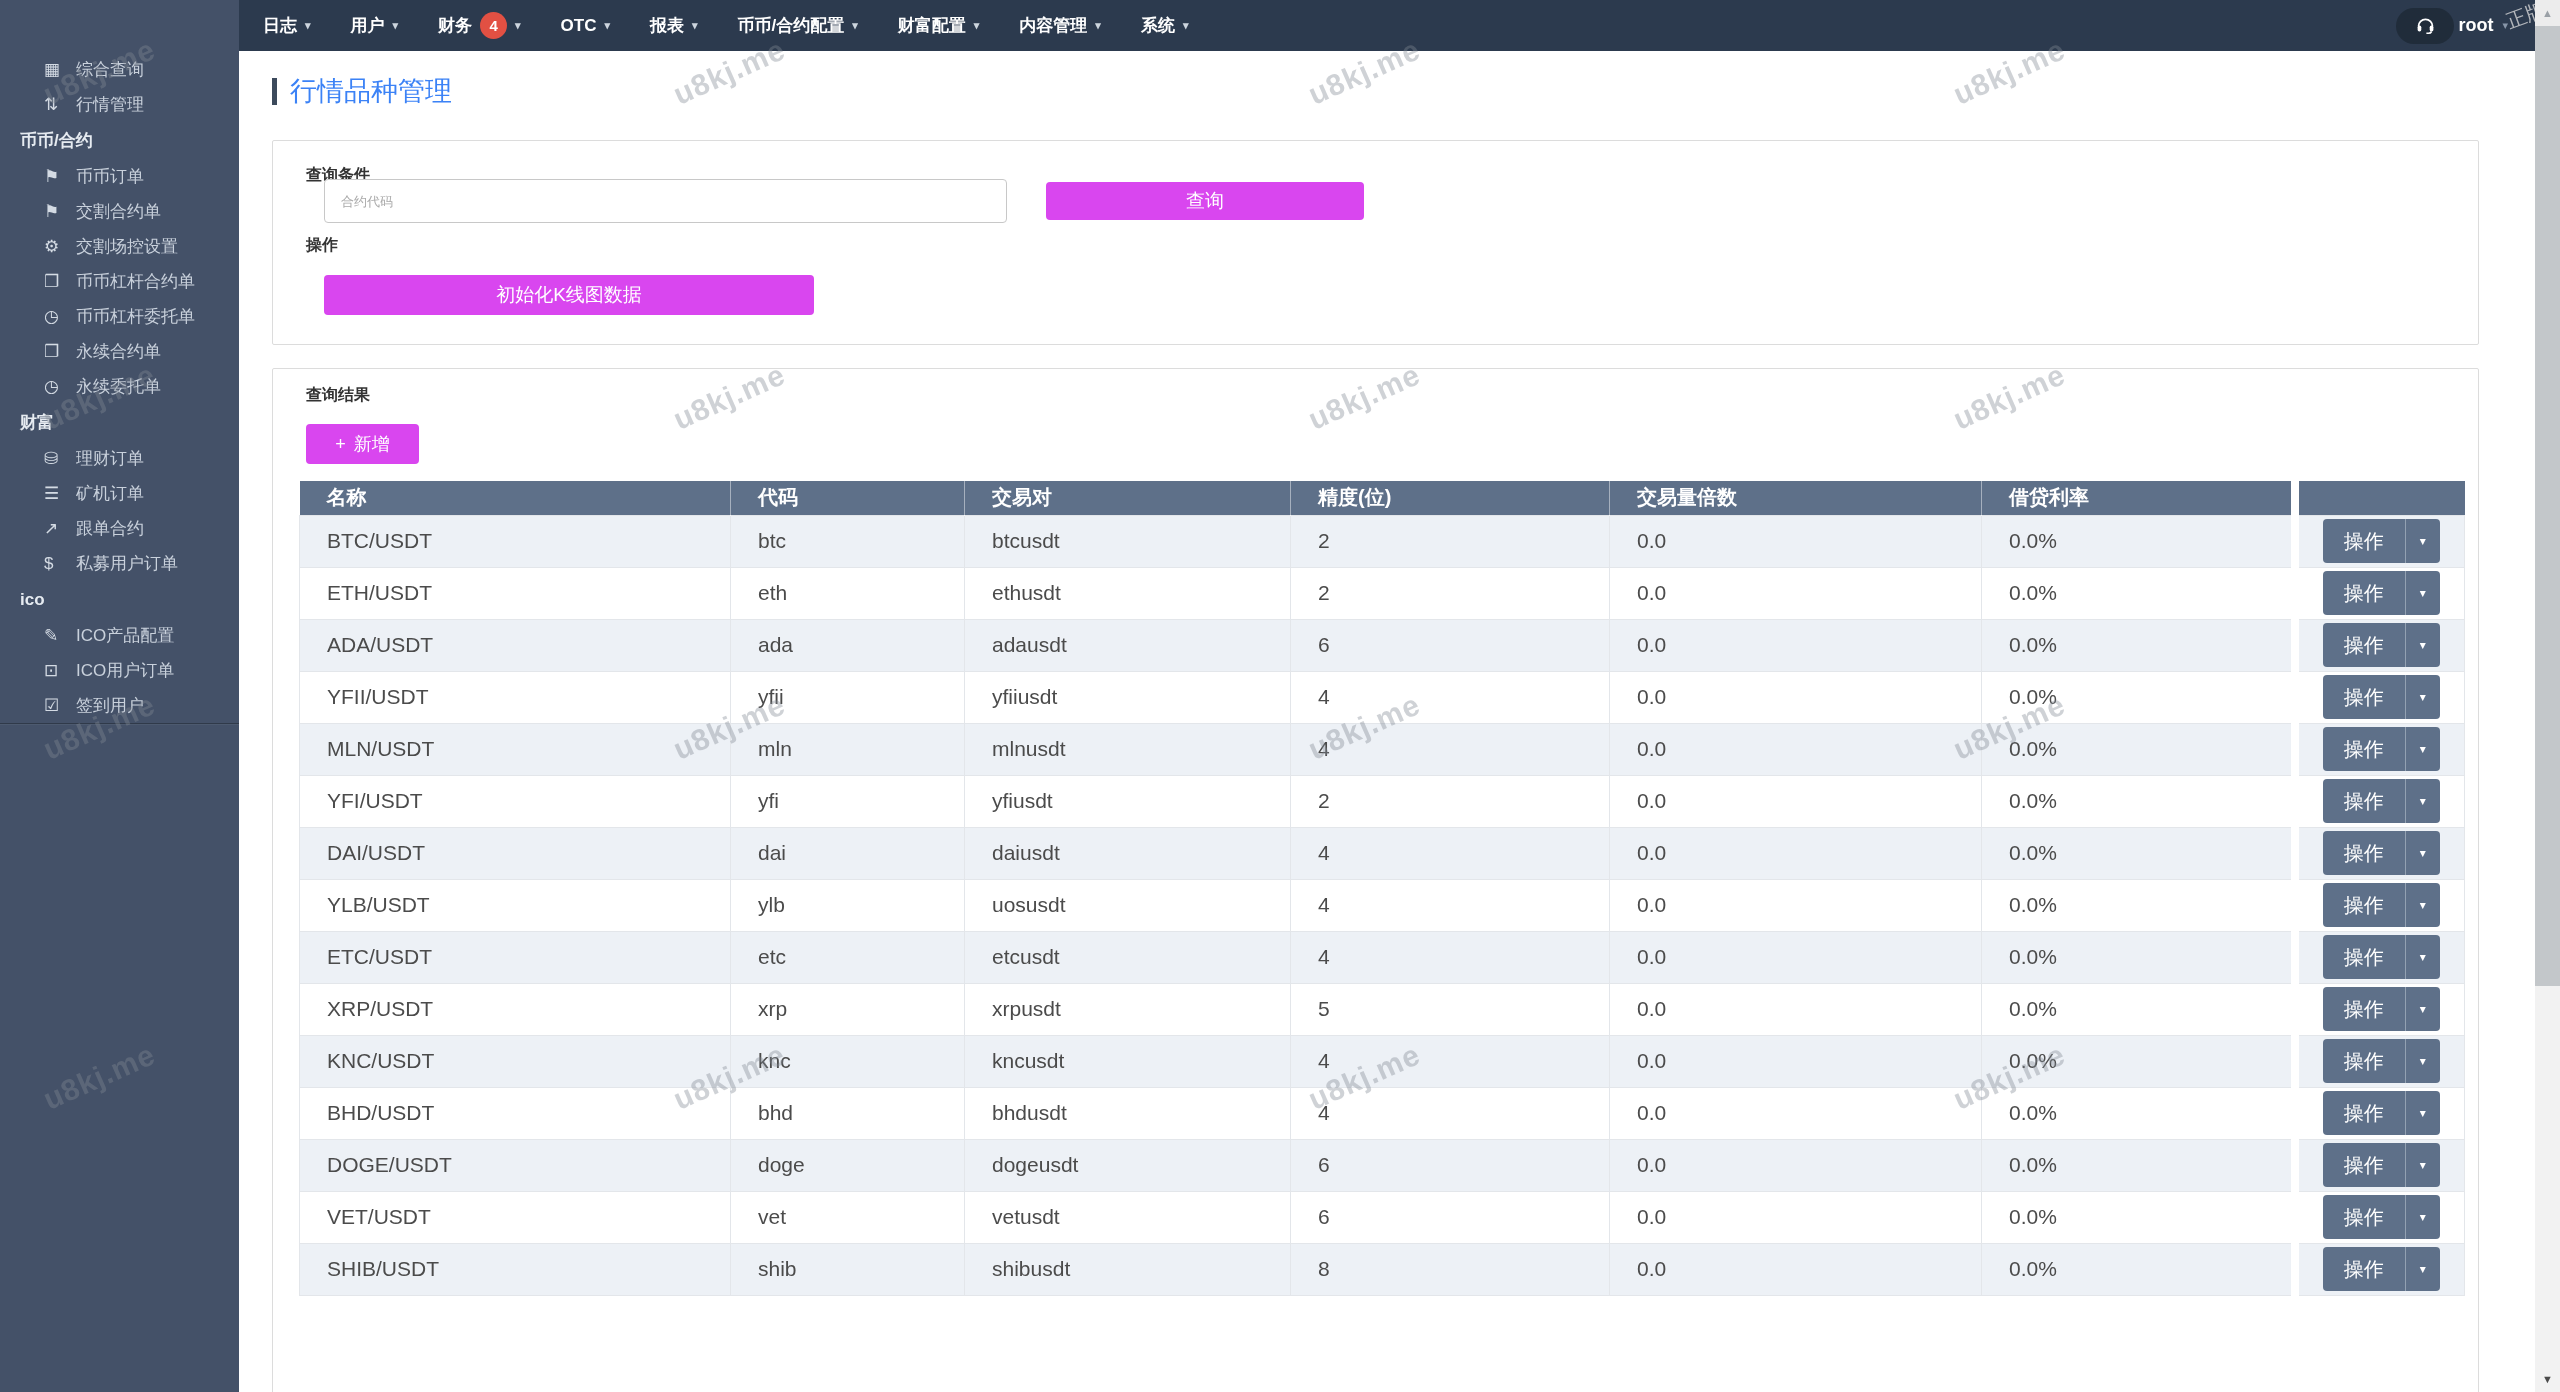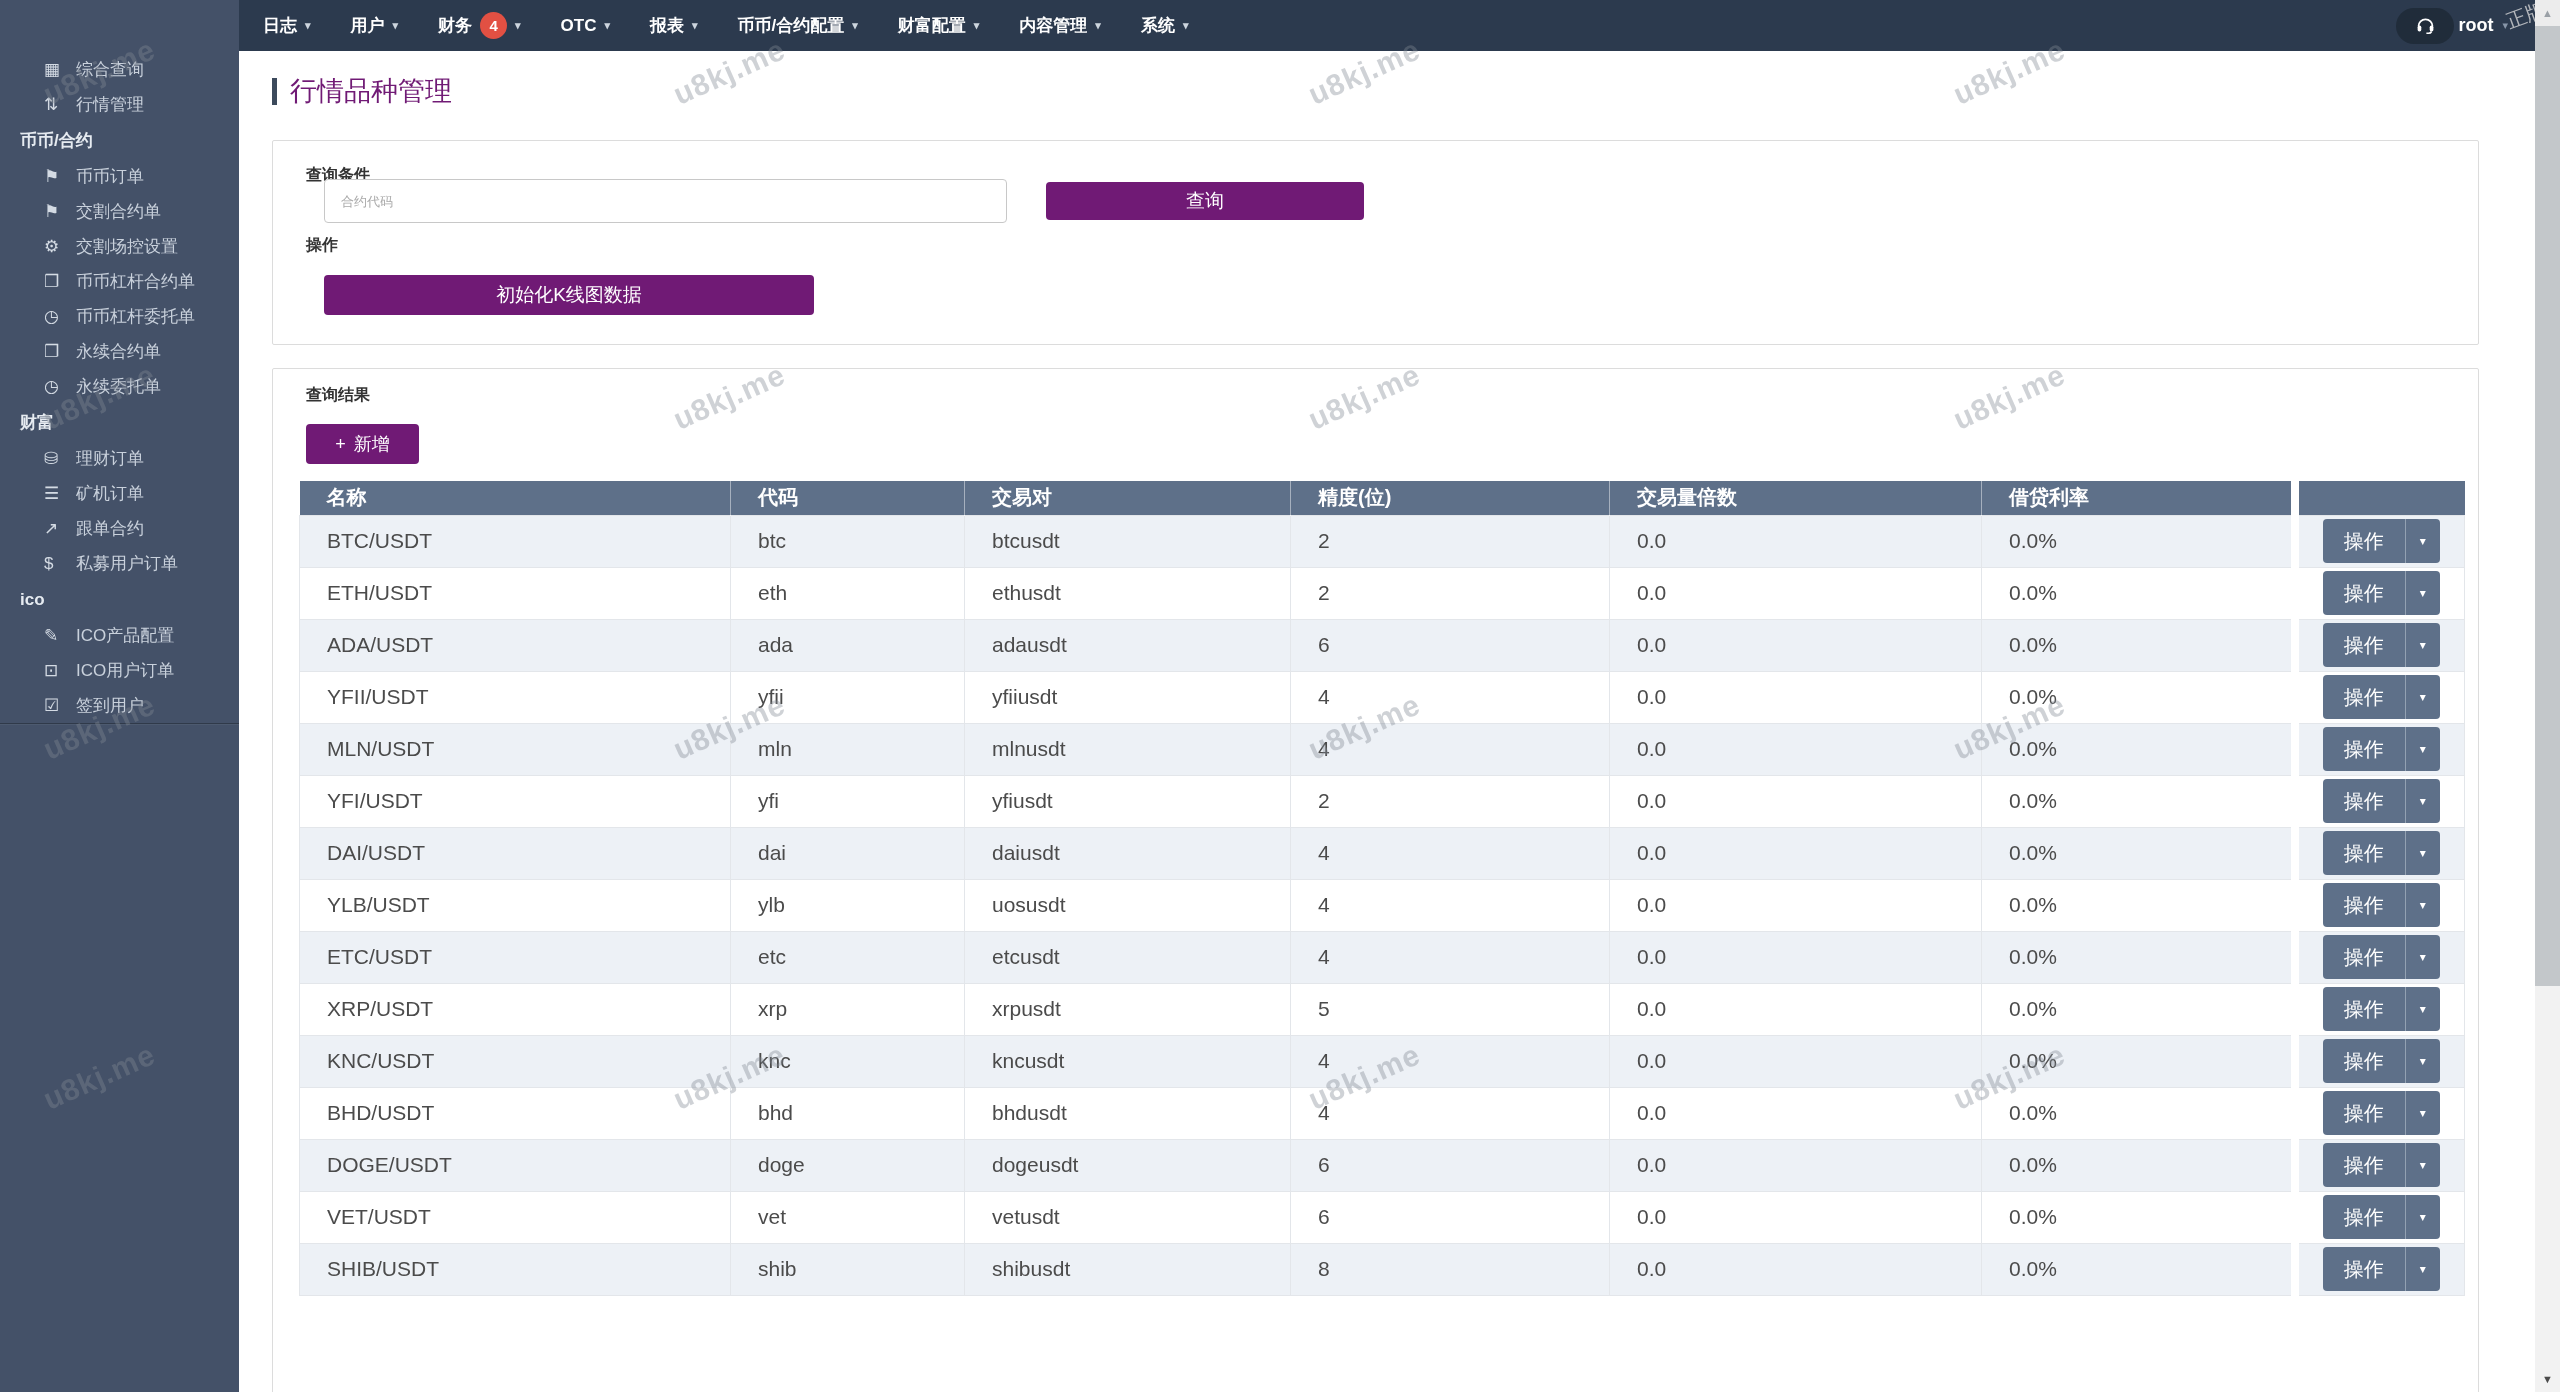--- a/index.html
+++ b/index.html
@@ -26,35 +26,35 @@
   .nav-right { margin-left:auto; display:flex; align-items:center; gap:4px; padding-right:52px; }
   .support-pill { width:58px; height:36px; border-radius:18px; background:#202c3a; border:none; display:flex; align-items:center; justify-content:center; cursor:pointer; }
   .user-menu { display:flex; align-items:center; gap:9px; cursor:pointer; }
   .user-menu .uname { color:#fff; font-size:18px; font-weight:bold; }
   .user-menu .caret { font-size:11px; color:#8795a8; }
 
   
   .content { position:absolute; left:239px; top:47px; right:0; bottom:0; background:#fff; }
   .page-title-row { position:absolute; left:33px; top:26px; display:flex; align-items:center; gap:13px; }
   .title-bar { width:5px; height:27px; background:#3c4a5c; }
-  .page-title-row h1 { font-size:27px; font-weight:normal; color:#701a75; }
+  .page-title-row h1 { font-size:27px; font-weight:normal; color:#3b82f6; }
 
   .panel { position:absolute; left:33px; right:81px; border:1px solid #dcdcdc; border-radius:2px; background:#fff; }
   .query-panel { top:93px; height:205px; }
   .results-panel { top:321px; height:1100px; }
 
   .panel-label { position:absolute; font-size:16px; font-weight:bold; color:#333; }
   .lbl-conditions { left:33px; top:24px; }
   .lbl-action { left:33px; top:94px; }
   .lbl-results { left:33px; top:16px; }
 
   .text-input { position:absolute; left:51px; top:38px; width:683px; height:44px; border:1px solid #c8c8c8; border-radius:4px; padding:0 16px; font-size:13px; color:#555; font-family:"Liberation Sans", sans-serif; }
   .text-input::placeholder { color:#a9a9a9; }
 
-  .btn { background:#701a75; color:#fff; border:none; border-radius:4px; font-size:19px; cursor:pointer; font-family:"Liberation Sans", sans-serif; }
+  .btn { background:#d946ef; color:#fff; border:none; border-radius:4px; font-size:19px; cursor:pointer; font-family:"Liberation Sans", sans-serif; }
   .search-btn { position:absolute; left:773px; top:41px; width:318px; height:38px; }
   .init-btn { position:absolute; left:51px; top:134px; width:490px; height:40px; }
   .add-btn { position:absolute; left:33px; top:55px; width:113px; height:40px; font-size:18px; display:flex; align-items:center; justify-content:center; gap:8px; }
 
   
   .result-table { position:absolute; left:26px; right:14px; top:112px; border-collapse:collapse; table-layout:fixed; width:calc(100% - 40px); }
   .result-table th { height:34px; background:#5e7089; color:#fff; font-size:20px; font-weight:bold; text-align:left; padding-left:27px; border-left:1px solid rgba(255,255,255,.45); }
   .result-table th:first-child { border-left:none; }
   .result-table th.action-col { border-left:8px solid #fff; }
   .result-table td { height:52px; font-size:21px; color:#4b4b4b; padding-left:27px; border:1px solid #e3e6ea; background:#fff; vertical-align:middle; }

